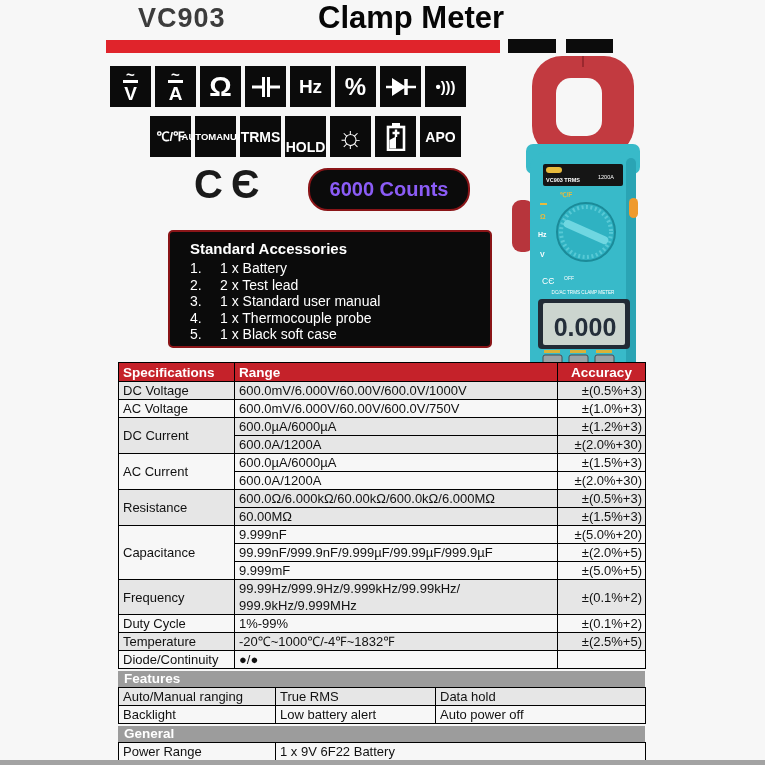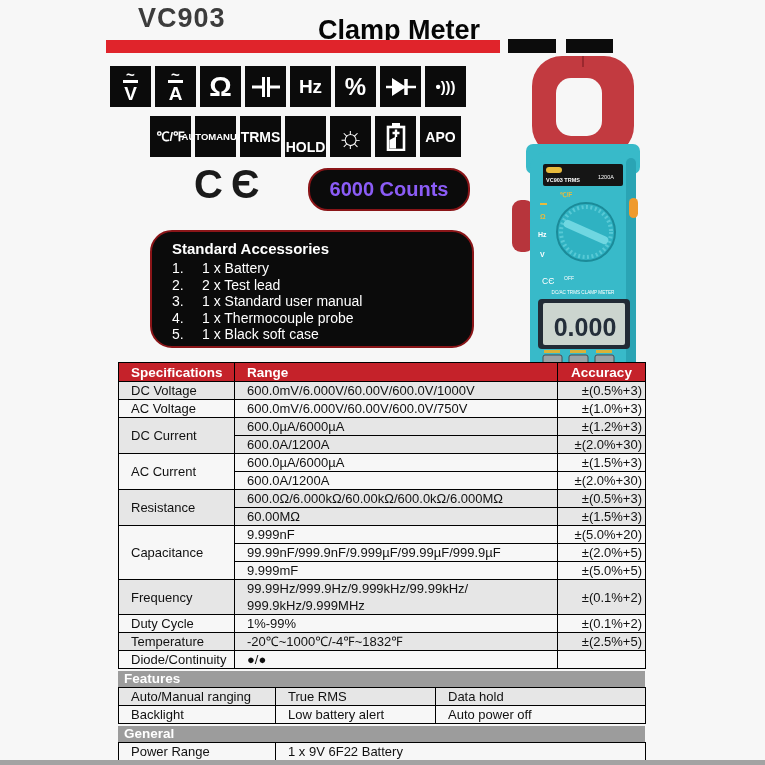--- a/index.html
+++ b/index.html
@@ -1,44 +1,44 @@
 <!DOCTYPE html>
 <html><head>
 <meta charset="utf-8">
 <style>
   html,body{margin:0;padding:0}
   body{width:765px;height:765px;background:#f7f7f7;font-family:"Liberation Sans",sans-serif;position:relative;overflow:hidden}
   .abs{position:absolute}
   #model-title{left:138px;top:3px;font-size:27px;font-weight:bold;color:#3c3c3c;letter-spacing:1px}
-  #product-title{left:318px;top:15px;font-size:27px;font-weight:bold;color:#060606}
+  #product-title{left:318px;top:0;font-size:31px;font-weight:bold;color:#060606}
   #red-underline{left:106px;top:40px;width:394px;height:13px;background:#e0242b}
   .black-bar{top:39px;height:14px;background:#0c0c0c}
   #black-bar-1{left:508px;width:48px}
   #black-bar-2{left:566px;width:47px}
   .icon-row{display:flex;gap:4px}
   #icon-row-1{left:110px;top:66px}
   #icon-row-2{left:150px;top:116px}
   .badge{width:41px;height:41px;background:#0b0b0b;color:#fff;display:flex;align-items:center;justify-content:center;flex:0 0 auto}
   .badge .t{font-weight:bold;line-height:1}
   .ovl{display:flex;flex-direction:column;align-items:center;line-height:1}
   .ovl .tilde{font-size:15px;height:9px;font-weight:bold;line-height:9px}
   .ovl .bar{width:15px;height:2.5px;background:#fff;margin:1px 0 1px}
   .ovl .ltr{font-size:19px;font-weight:bold}
   .two{display:flex;flex-direction:row;align-items:center;line-height:1.05;font-weight:bold;font-size:9.5px}
   #ce-mark{left:194px;top:162px;font-size:40px;font-weight:bold;color:#1a1a1a;letter-spacing:8px}
   #counts-badge{left:308px;top:168px;width:158px;height:39px;background:#0b0b0b;border:2px solid #8a1518;border-radius:20px;color:#8b5cf6;font-size:20px;font-weight:bold;display:flex;align-items:center;justify-content:center}
-  #accessories-box{left:150px;top:230px;width:324px;height:118px;background:#0b0b0b;border:2px solid #8a1518;border-radius:22px;color:#fff;padding:8px 0 0 20px;box-sizing:border-box}
+  #accessories-box{left:168px;top:230px;width:324px;height:118px;background:#0b0b0b;border:2px solid #8a1518;border-radius:5px;color:#fff;padding:8px 0 0 20px;box-sizing:border-box}
   #accessories-box .title{font-size:15px;font-weight:bold;margin-bottom:3px}
   #accessories-box .item{display:flex;font-size:14px;line-height:16.6px}
   #accessories-box .num{width:30px}
   #meter-image{left:498px;top:52px}
   svg text{font-family:"Liberation Sans",sans-serif}
   #tables{left:118px;top:362px;width:527px}
   table{border-collapse:collapse;table-layout:fixed;width:527px}
-  td,th{border:1px solid #000;font-size:13px;padding:0 12px;height:17px;line-height:15px;overflow:hidden;white-space:nowrap;color:#111}
+  td,th{border:1px solid #000;font-size:13px;padding:0 4px;height:17px;line-height:15px;overflow:hidden;white-space:nowrap;color:#111}
   thead th{background:#c5222a;color:#fff;font-weight:bold;text-align:left;height:18px;font-size:13.5px}
   th.acc-h{text-align:center}
   td.shade{background:#e6e6e6}
   td.acc{text-align:right;padding-right:3px}
   .secbar{background:#9c9c9c;color:#fff;font-weight:bold;font-size:13.5px;height:16px;line-height:16px;padding-left:6px;margin-top:2px;width:521px}
   #bottom-strip{left:0;top:760px;width:765px;height:5px;background:#a3a3a3}
 </style>
 </head>
 <body>
 

